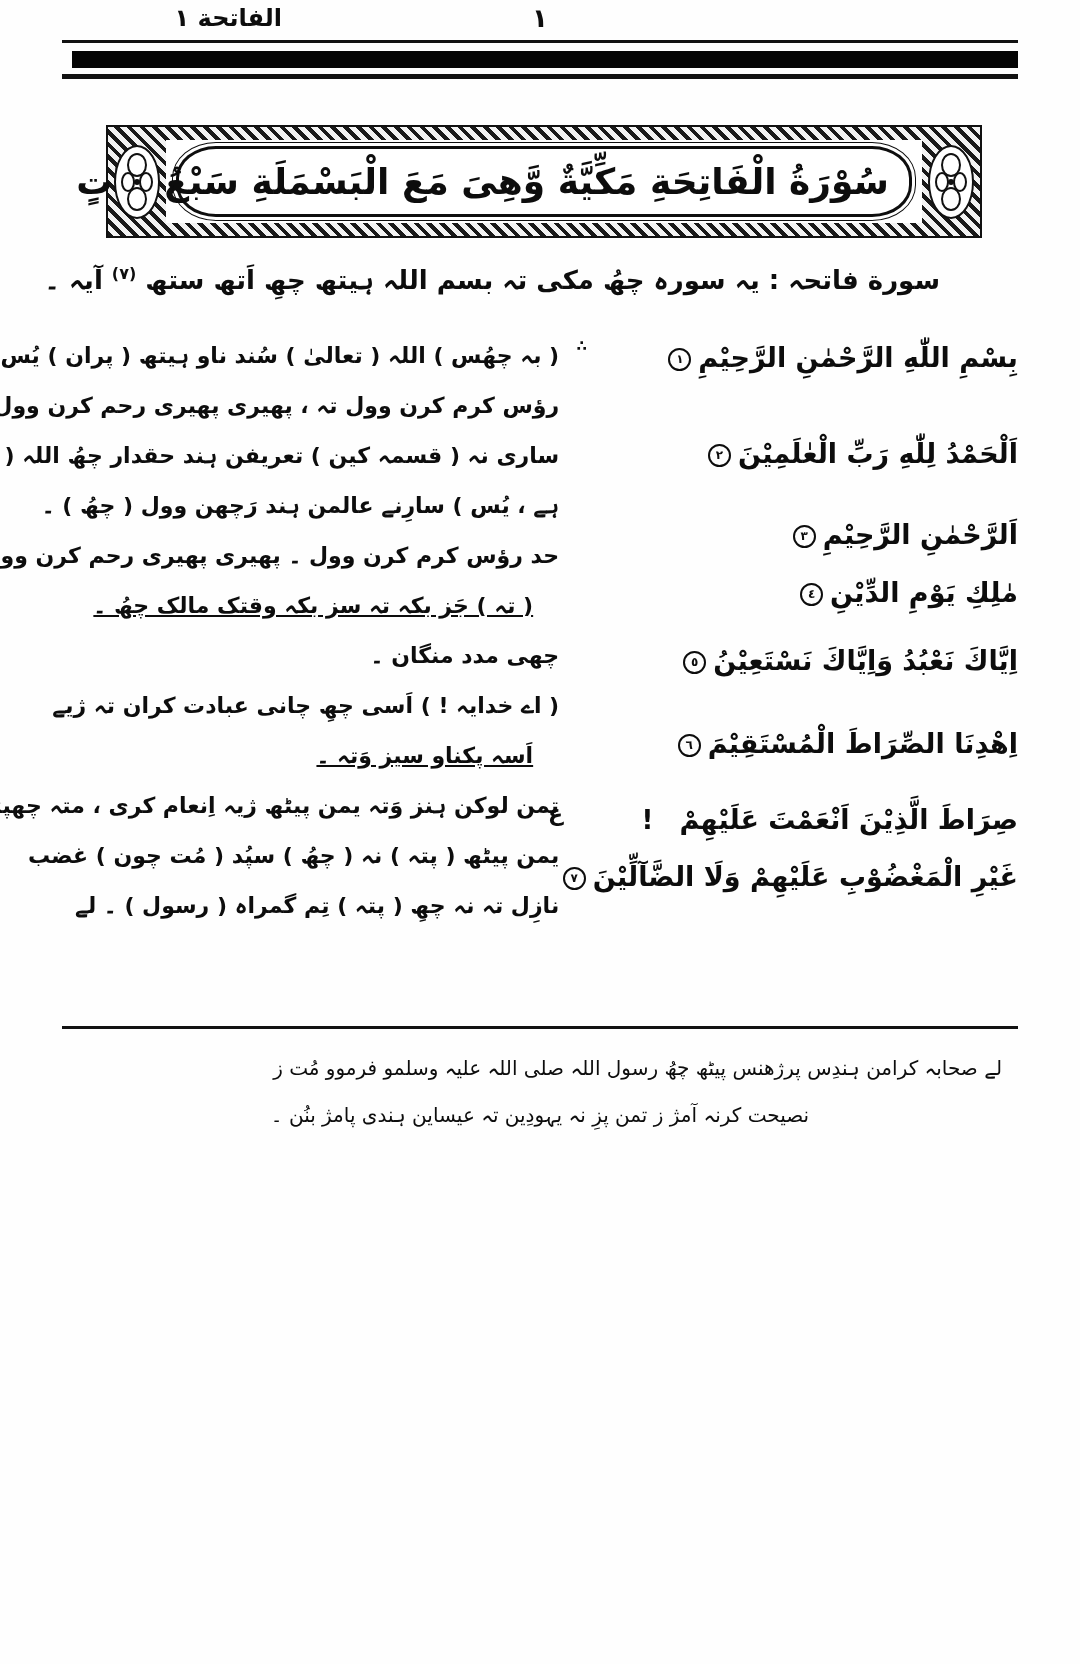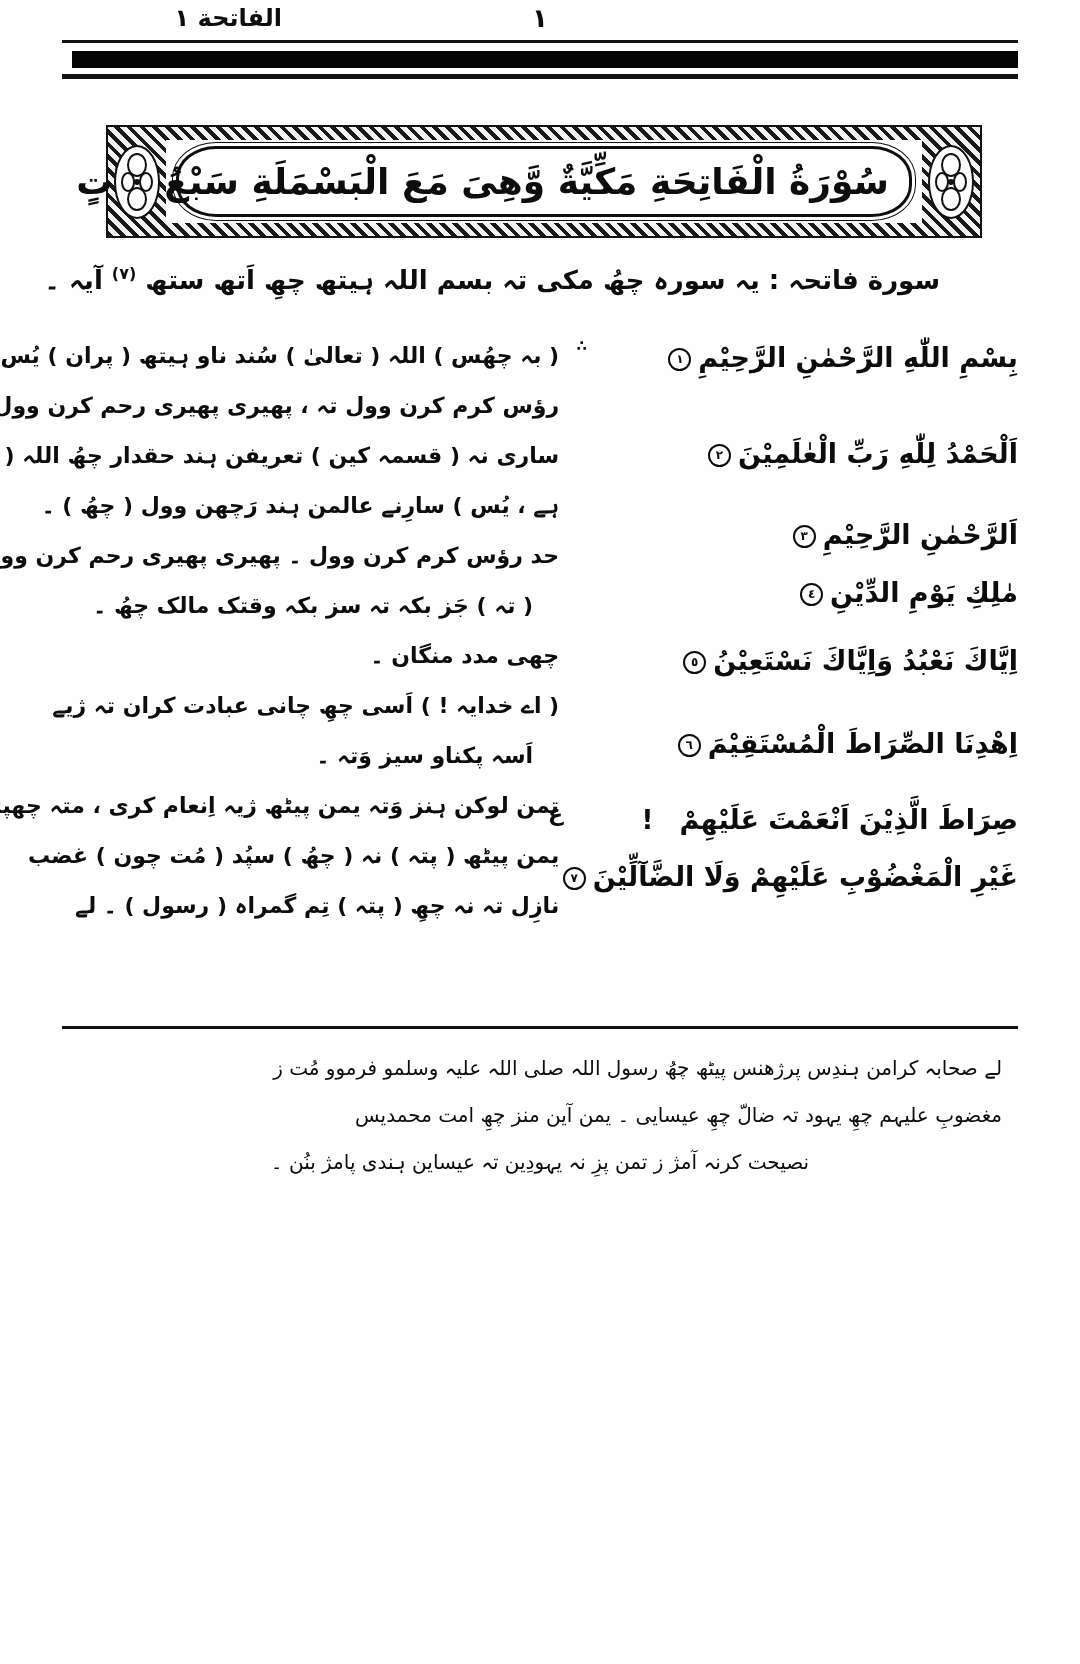--- a/index.html
+++ b/index.html
@@ -112,21 +112,21 @@
   .stop-mark { font-size:26px; font-weight:bold; margin-right:26px; }
 
   .t-line {
     text-align:right;
     font-size:22px;
     font-weight:bold;
     line-height:50px;
     white-space:nowrap;
     direction:rtl;
   }
-  .t-line.indent { padding-right:26px; }
+  .t-line.indent { padding-right:26px;text-decoration:underline; }
 
   .margin-dots-mark {
     position:absolute; right:45.2%; top:14px;
     font-size:15px; font-weight:bold; letter-spacing:-1px;
   }
   .ruku-marker {
     position:absolute; right:47.6%; top:478px;
     font-size:22px; font-weight:bold;
   }
 
@@ -235,18 +235,17 @@
         <div class="t-line">تمن لوکن ہنز وَتہ یمن پیٹھ ژیہ اِنعام کری ، متہ چھپتھ</div>
         <div class="t-line">یمن پیٹھ ( پتہ ) نہ ( چھُ ) سپُد ( مُت چون ) غضب</div>
         <div class="t-line">نازِل تہ نہ چھِ ( پتہ ) تِم گمراہ ( رسول ) ۔ لے</div>
       </div>
 
     </div>
 
     <div class="footnote-divider"></div>
     <div class="footnote-section">
       <div class="f-line">لے صحابہ کرامن ہندِس پرژھنس پیٹھ چھُ رسول اللہ صلی اللہ علیہ وسلمو فرموو مُت ز</div>
-      <div class="f-line">مغضوبِ علیہم چھِ یہود تہ ضالّ چھِ عیسایی ۔ یمن آین منز چھِ امت محمدیس</div>
       <div class="f-line center">نصیحت کرنہ آمژ ز تمن پزِ نہ یہودِین تہ عیساین ہندی پامژ بنُن ۔</div>
     </div>
 
   </div>
 </div>
 
 </body></html>

